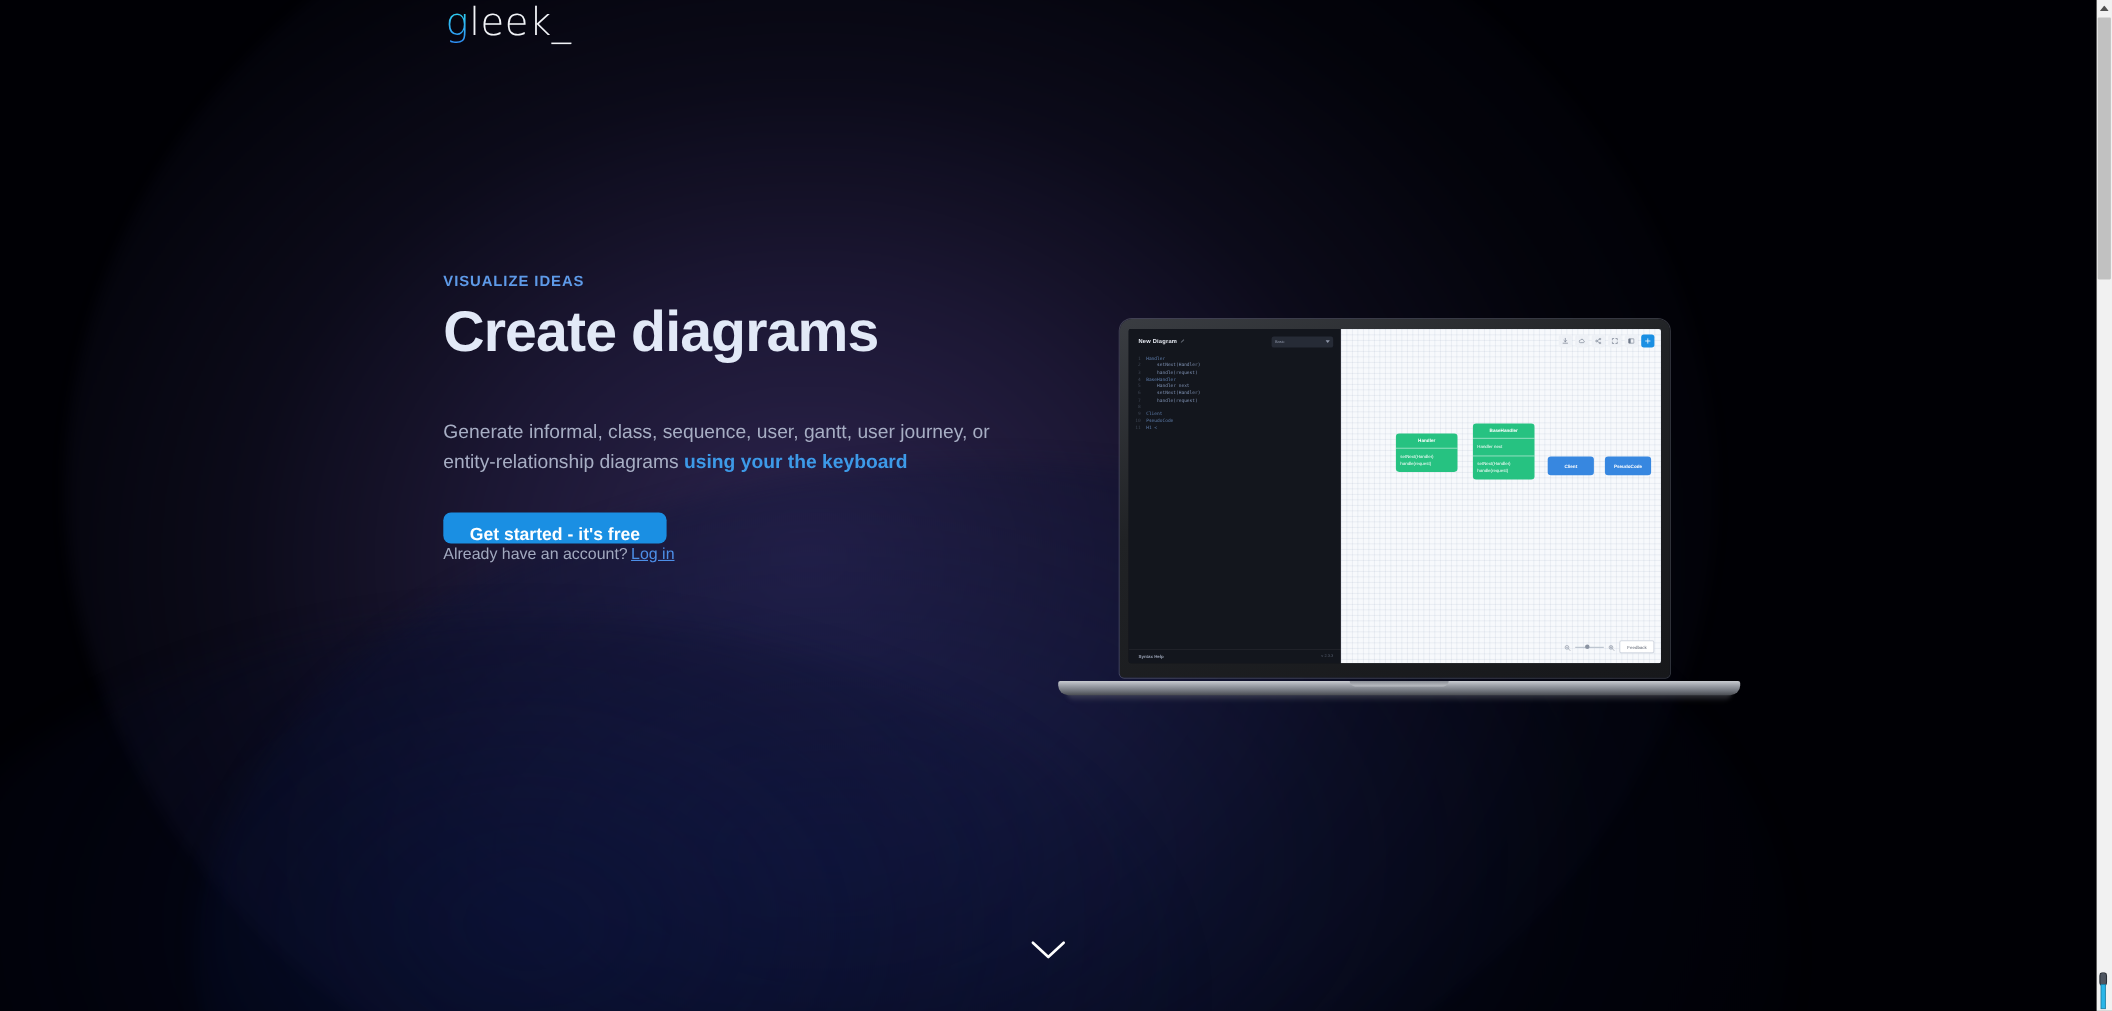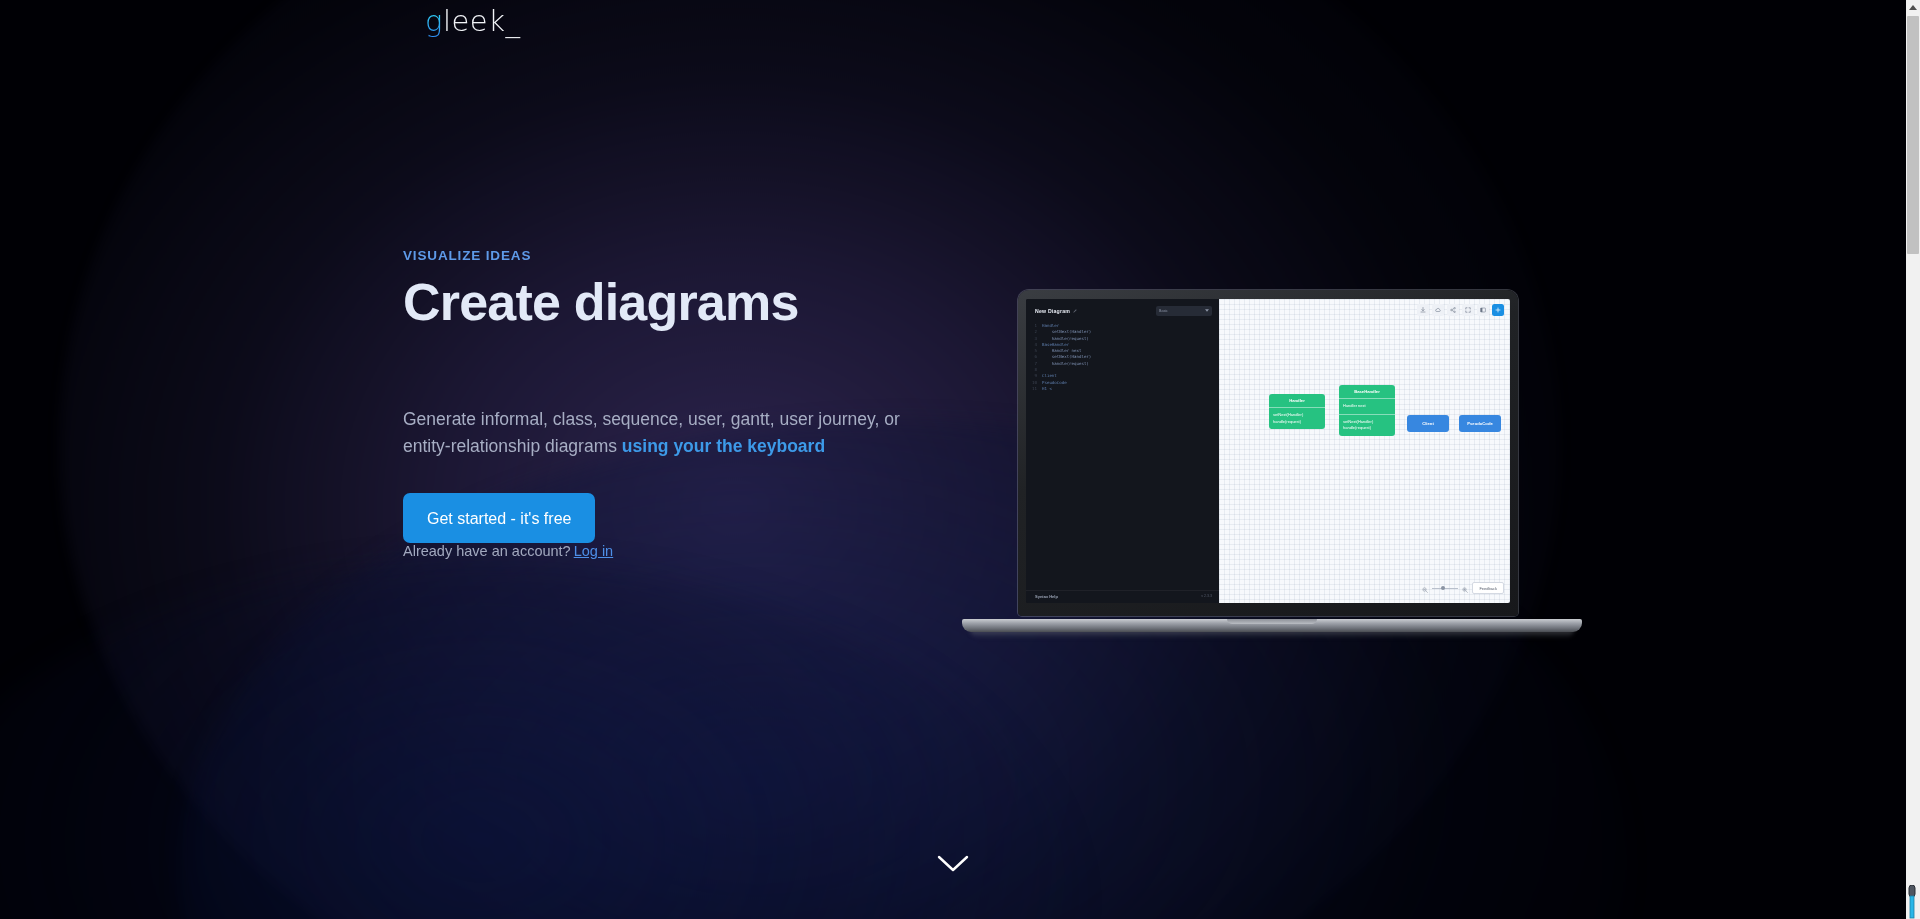--- a/index.html
+++ b/index.html
@@ -61,26 +61,25 @@
 
   
   #header {
     position:absolute; left:0; top:0;
     width:1906px; height:46px;
     z-index:30;
     display:flex; align-items:center;
   }
   #logo {
     position:absolute; left:405px; top:4px;
-    font-size:29px; letter-spacing:0.5px;
+    font-size:35px; letter-spacing:0.5px;
     font-family:"DejaVu Sans", sans-serif;
     font-weight:300;
     line-height:34px;
     white-space:nowrap;
-    margin-left:20px;
   }
   #logo .g {
     background:linear-gradient(180deg,#2ee6f0 0%,#2f8bf5 100%);
     -webkit-background-clip:text;
     background-clip:text;
     color:transparent;
   }
   #logo .rest { color:#f2f4f8; }
 
   #nav {
@@ -126,40 +125,39 @@
     font-weight:700;
     letter-spacing:0.85px;
     margin-bottom:14px;
   }
   #headline {
     color:#e2e9f7;
     font-size:52px;
     line-height:51px;
     font-weight:700;
     letter-spacing:-0.8px;
-    margin-bottom:27px;
   }
   #subhead {
     color:#a7aec4;
     font-size:17.5px;
     line-height:27px;
     max-width:540px;
     margin-bottom:33px;
   }
   #subhead .hl { color:#3d9ae8; font-weight:700; }
   #cta-btn {
     display:inline-block;
     background:#1a8fe3;
     color:#ffffff;
     font-size:16px;
-    font-weight:400;
+    font-weight:700;
     border:none;
     border-radius:7px;
     padding:0 24px;
-    height:50px;
+    height:28px;
     line-height:41px;
     cursor:pointer;
     font-family:"Liberation Sans", sans-serif;
   }
   #login-row {
     color:#a2a9bf;
     font-size:14.5px;
   }
   #login-link {
     color:#4d8fe8;

